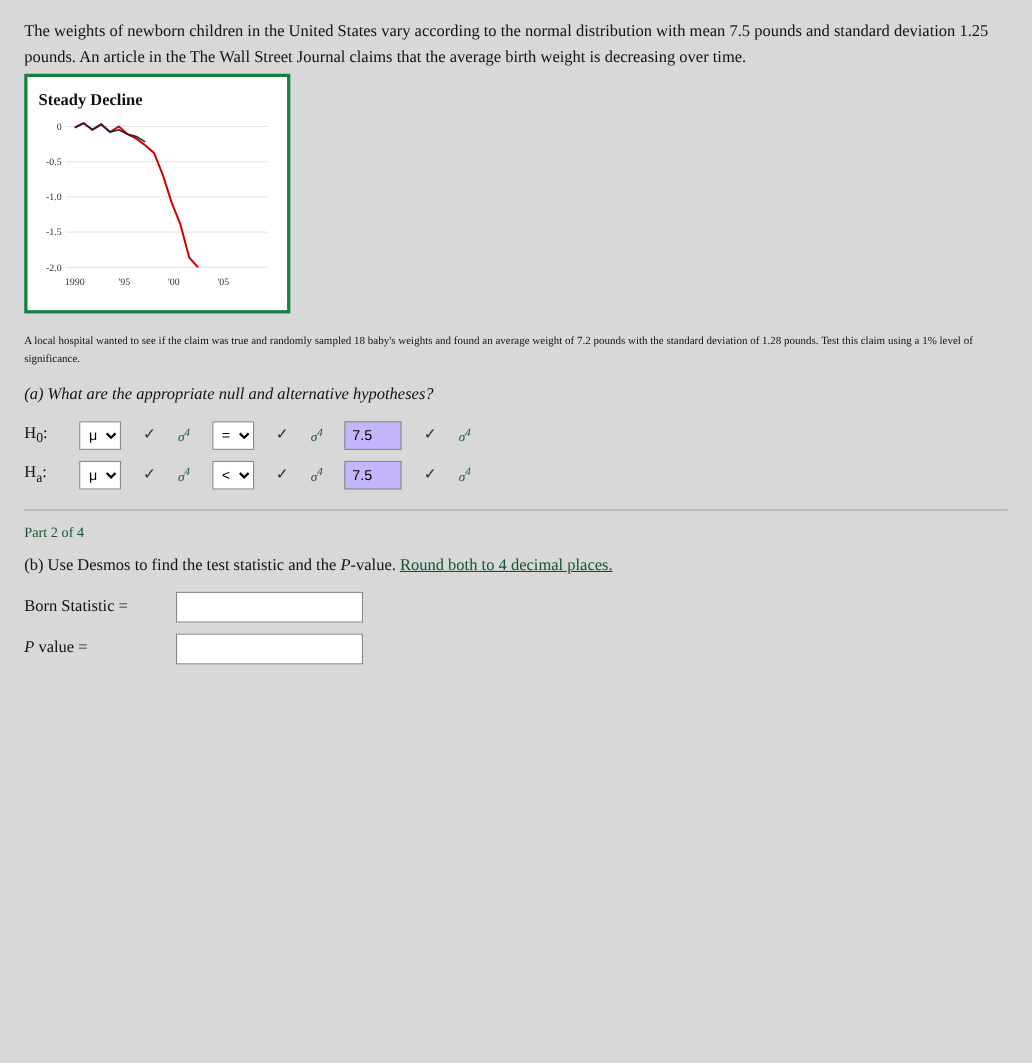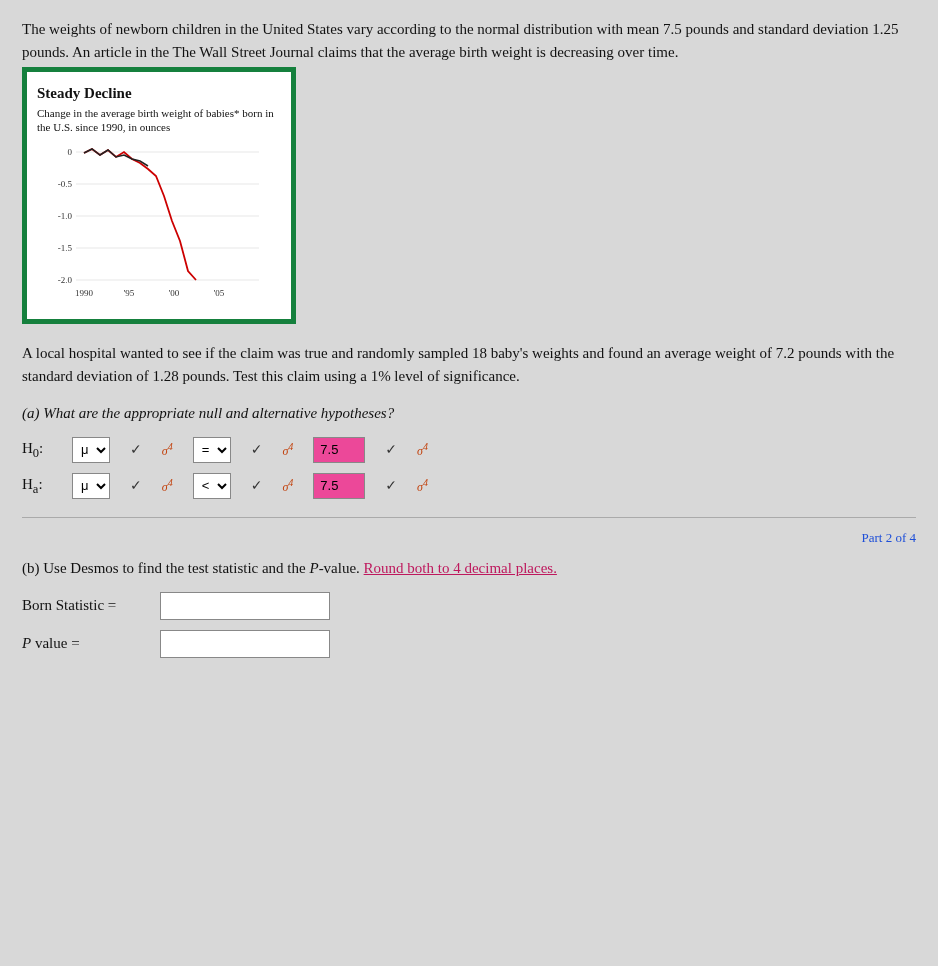--- a/index.html
+++ b/index.html
@@ -13,22 +13,22 @@
       font-size: 15px;
       line-height: 1.5;
     }
     .intro-text {
       margin-bottom: 2px;
       font-size: 15px;
       line-height: 1.55;
     }
     .chart-card {
       background: #fff;
-      border: 5px solid #15803d;
-      width: 274px;
+      border: 3px solid #15803d;
+      width: 242px;
       padding: 10px 10px 8px 10px;
       margin-bottom: 18px;
       float: left;
       margin-right: 20px;
     }
     .chart-title {
       font-size: 15px;
       font-weight: bold;
       margin-bottom: 2px;
     }
@@ -46,21 +46,21 @@
       width: 100%;
       height: 100%;
     }
     .chart-footnote {
       font-size: 9.5px;
       margin-top: 4px;
       line-height: 1.3;
     }
     .clearfix::after { content: ''; display: table; clear: both; }
     .body-text {
-      font-size: 15px;
+      font-size: 10px;
       line-height: 1.55;
       margin-bottom: 14px;
     }
     .question-label {
       font-size: 15px;
       margin-bottom: 12px;
       font-style: italic;
     }
     .hypothesis-row {
       display: flex;
@@ -76,50 +76,49 @@
     .hyp-select {
       border: 1px solid #888;
       background: #fff;
       padding: 2px 4px;
       font-size: 13px;
       height: 26px;
       cursor: pointer;
     }
     .hyp-value {
       border: 1px solid #888;
-      background: #ec4899;
+      background: #c4b5fd;
       padding: 2px 6px;
       font-size: 13px;
       width: 52px;
       height: 26px;
     }
     .sigma-badge {
       font-size: 12px;
-      color: #c2410c;
+      color: #14532d;
       font-style: italic;
     }
     .divider {
       border: none;
       border-top: 1px solid #aaa;
       margin: 18px 0 10px 0;
     }
     .part-label {
-      text-align: right;
       font-size: 13px;
-      color: #1d4ed8;
+      color: #14532d;
       margin-bottom: 10px;
     }
     .part-b-text {
       font-size: 15px;
       margin-bottom: 12px;
       line-height: 1.5;
     }
     .underline-blue {
       text-decoration: underline;
-      color: #be185d;
+      color: #14532d;
     }
     .input-row {
       display: flex;
       align-items: center;
       gap: 8px;
       margin-bottom: 10px;
     }
     .input-label {
       font-size: 15px;
       min-width: 130px;
@@ -138,21 +137,20 @@
     }
   </style>
 </head>
 <body>
 
 <p class="intro-text">The weights of newborn children in the United States vary according to the normal distribution with mean 7.5 pounds and standard deviation 1.25 pounds. An article in the The Wall Street Journal claims that the average birth weight is decreasing over time.</p>
 
 <div class="clearfix">
   <div class="chart-card">
     <div class="chart-title">Steady Decline</div>
-    <div class="chart-subtitle">Change in the average birth weight of babies* born in the U.S. since 1990, in ounces</div>
 
     <div class="chart-area">
       <svg viewBox="0 0 210 170" xmlns="http://www.w3.org/2000/svg">
 
         <text x="18" y="14" font-size="9" fill="#333" text-anchor="end">0</text>
         <text x="18" y="46" font-size="9" fill="#333" text-anchor="end">-0.5</text>
         <text x="18" y="78" font-size="9" fill="#333" text-anchor="end">-1.0</text>
         <text x="18" y="110" font-size="9" fill="#333" text-anchor="end">-1.5</text>
         <text x="18" y="142" font-size="9" fill="#333" text-anchor="end">-2.0</text>
 

